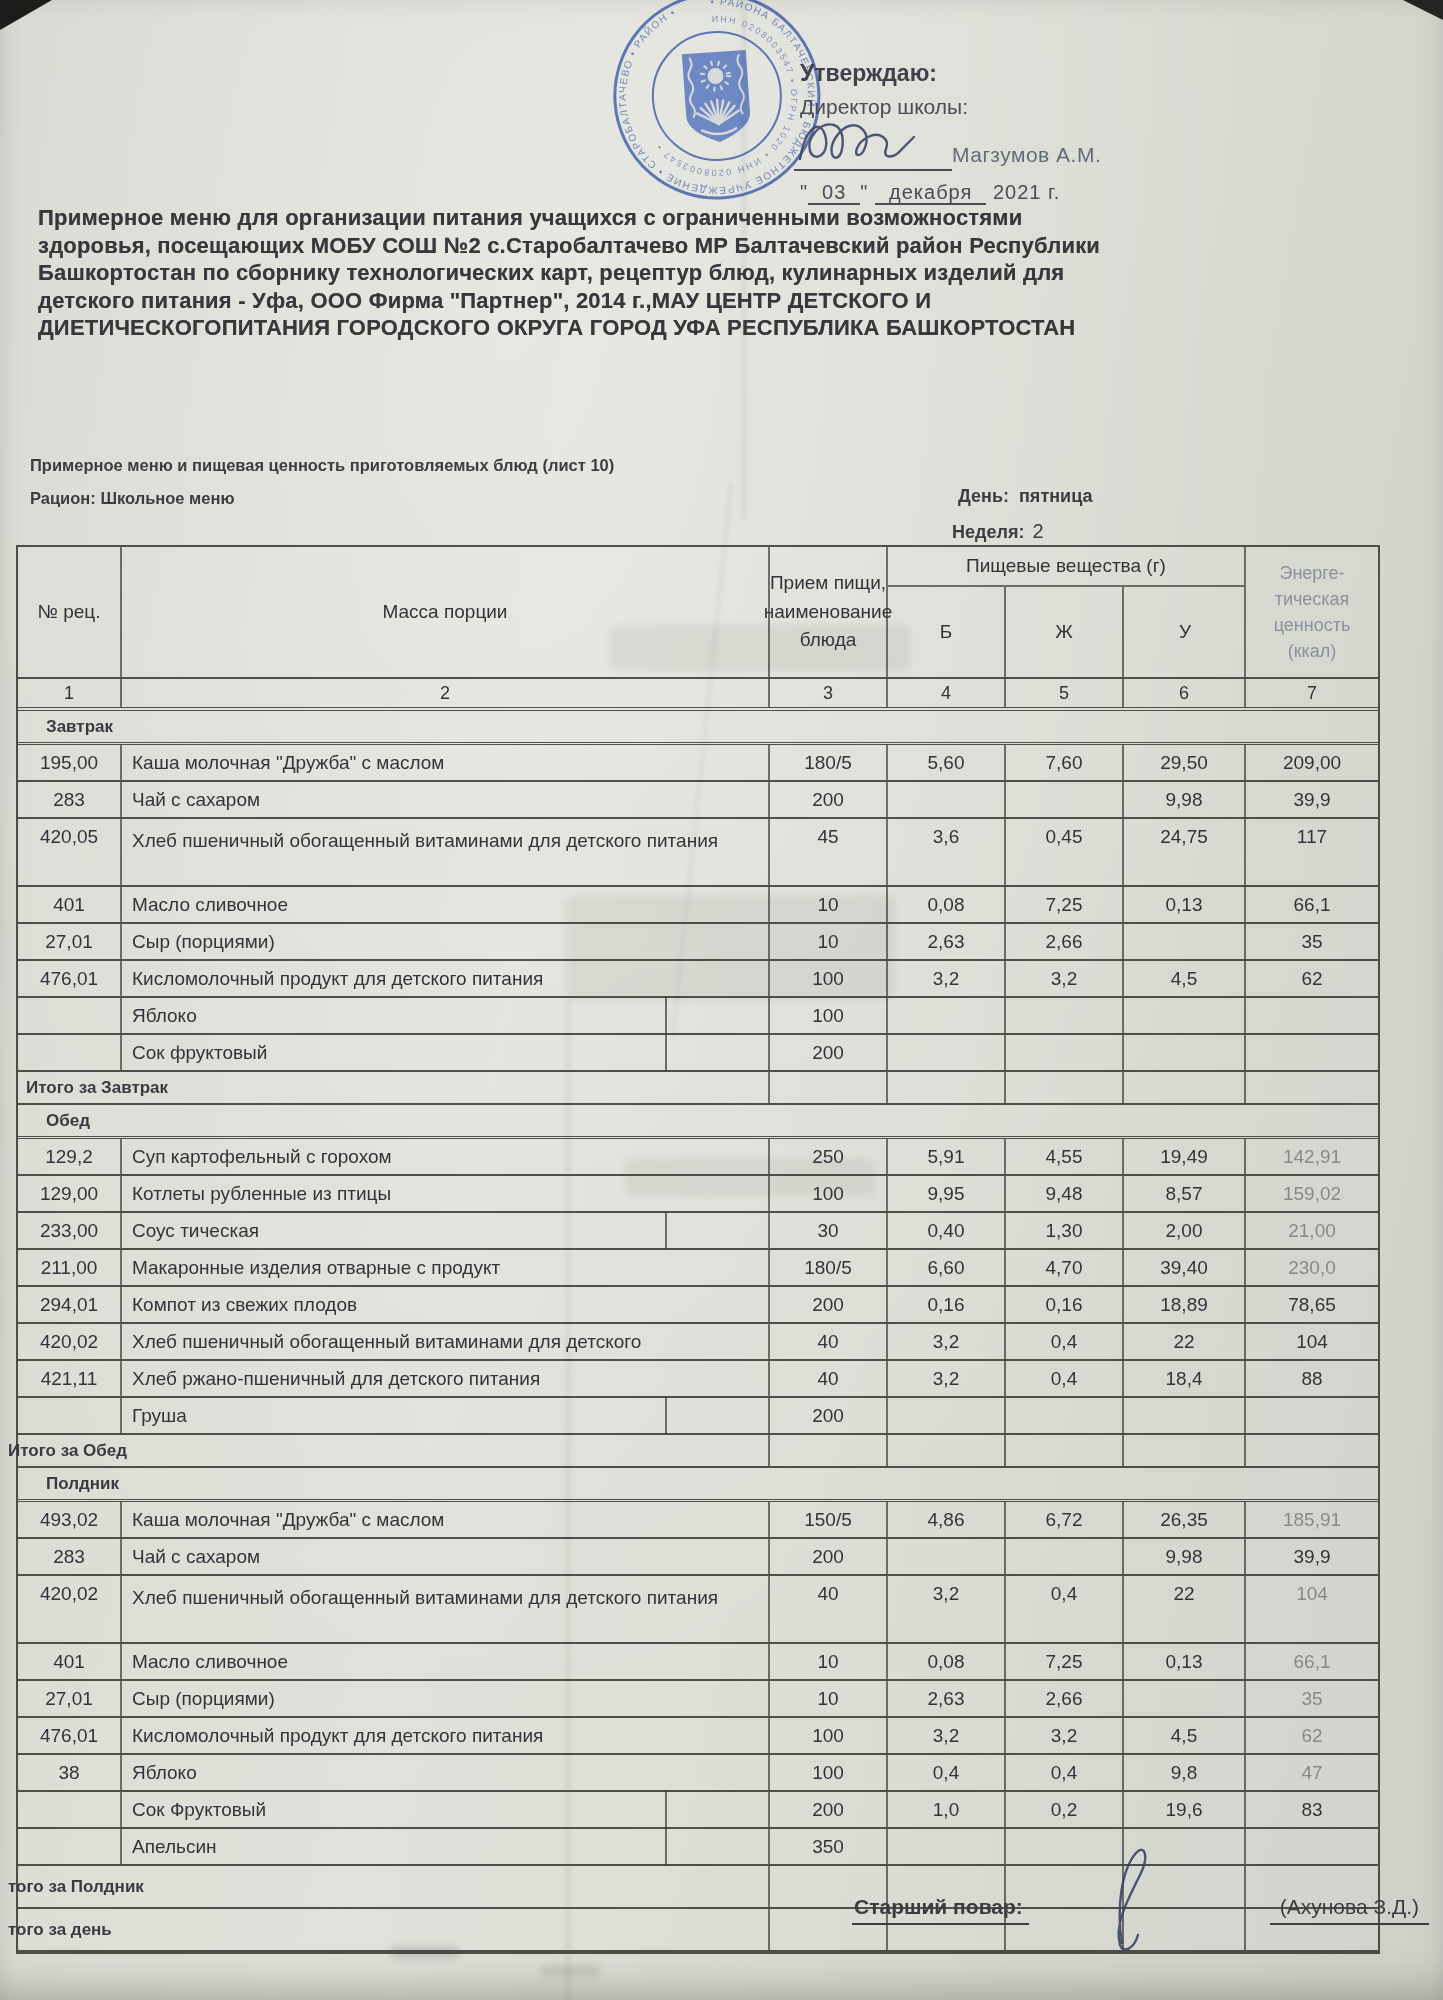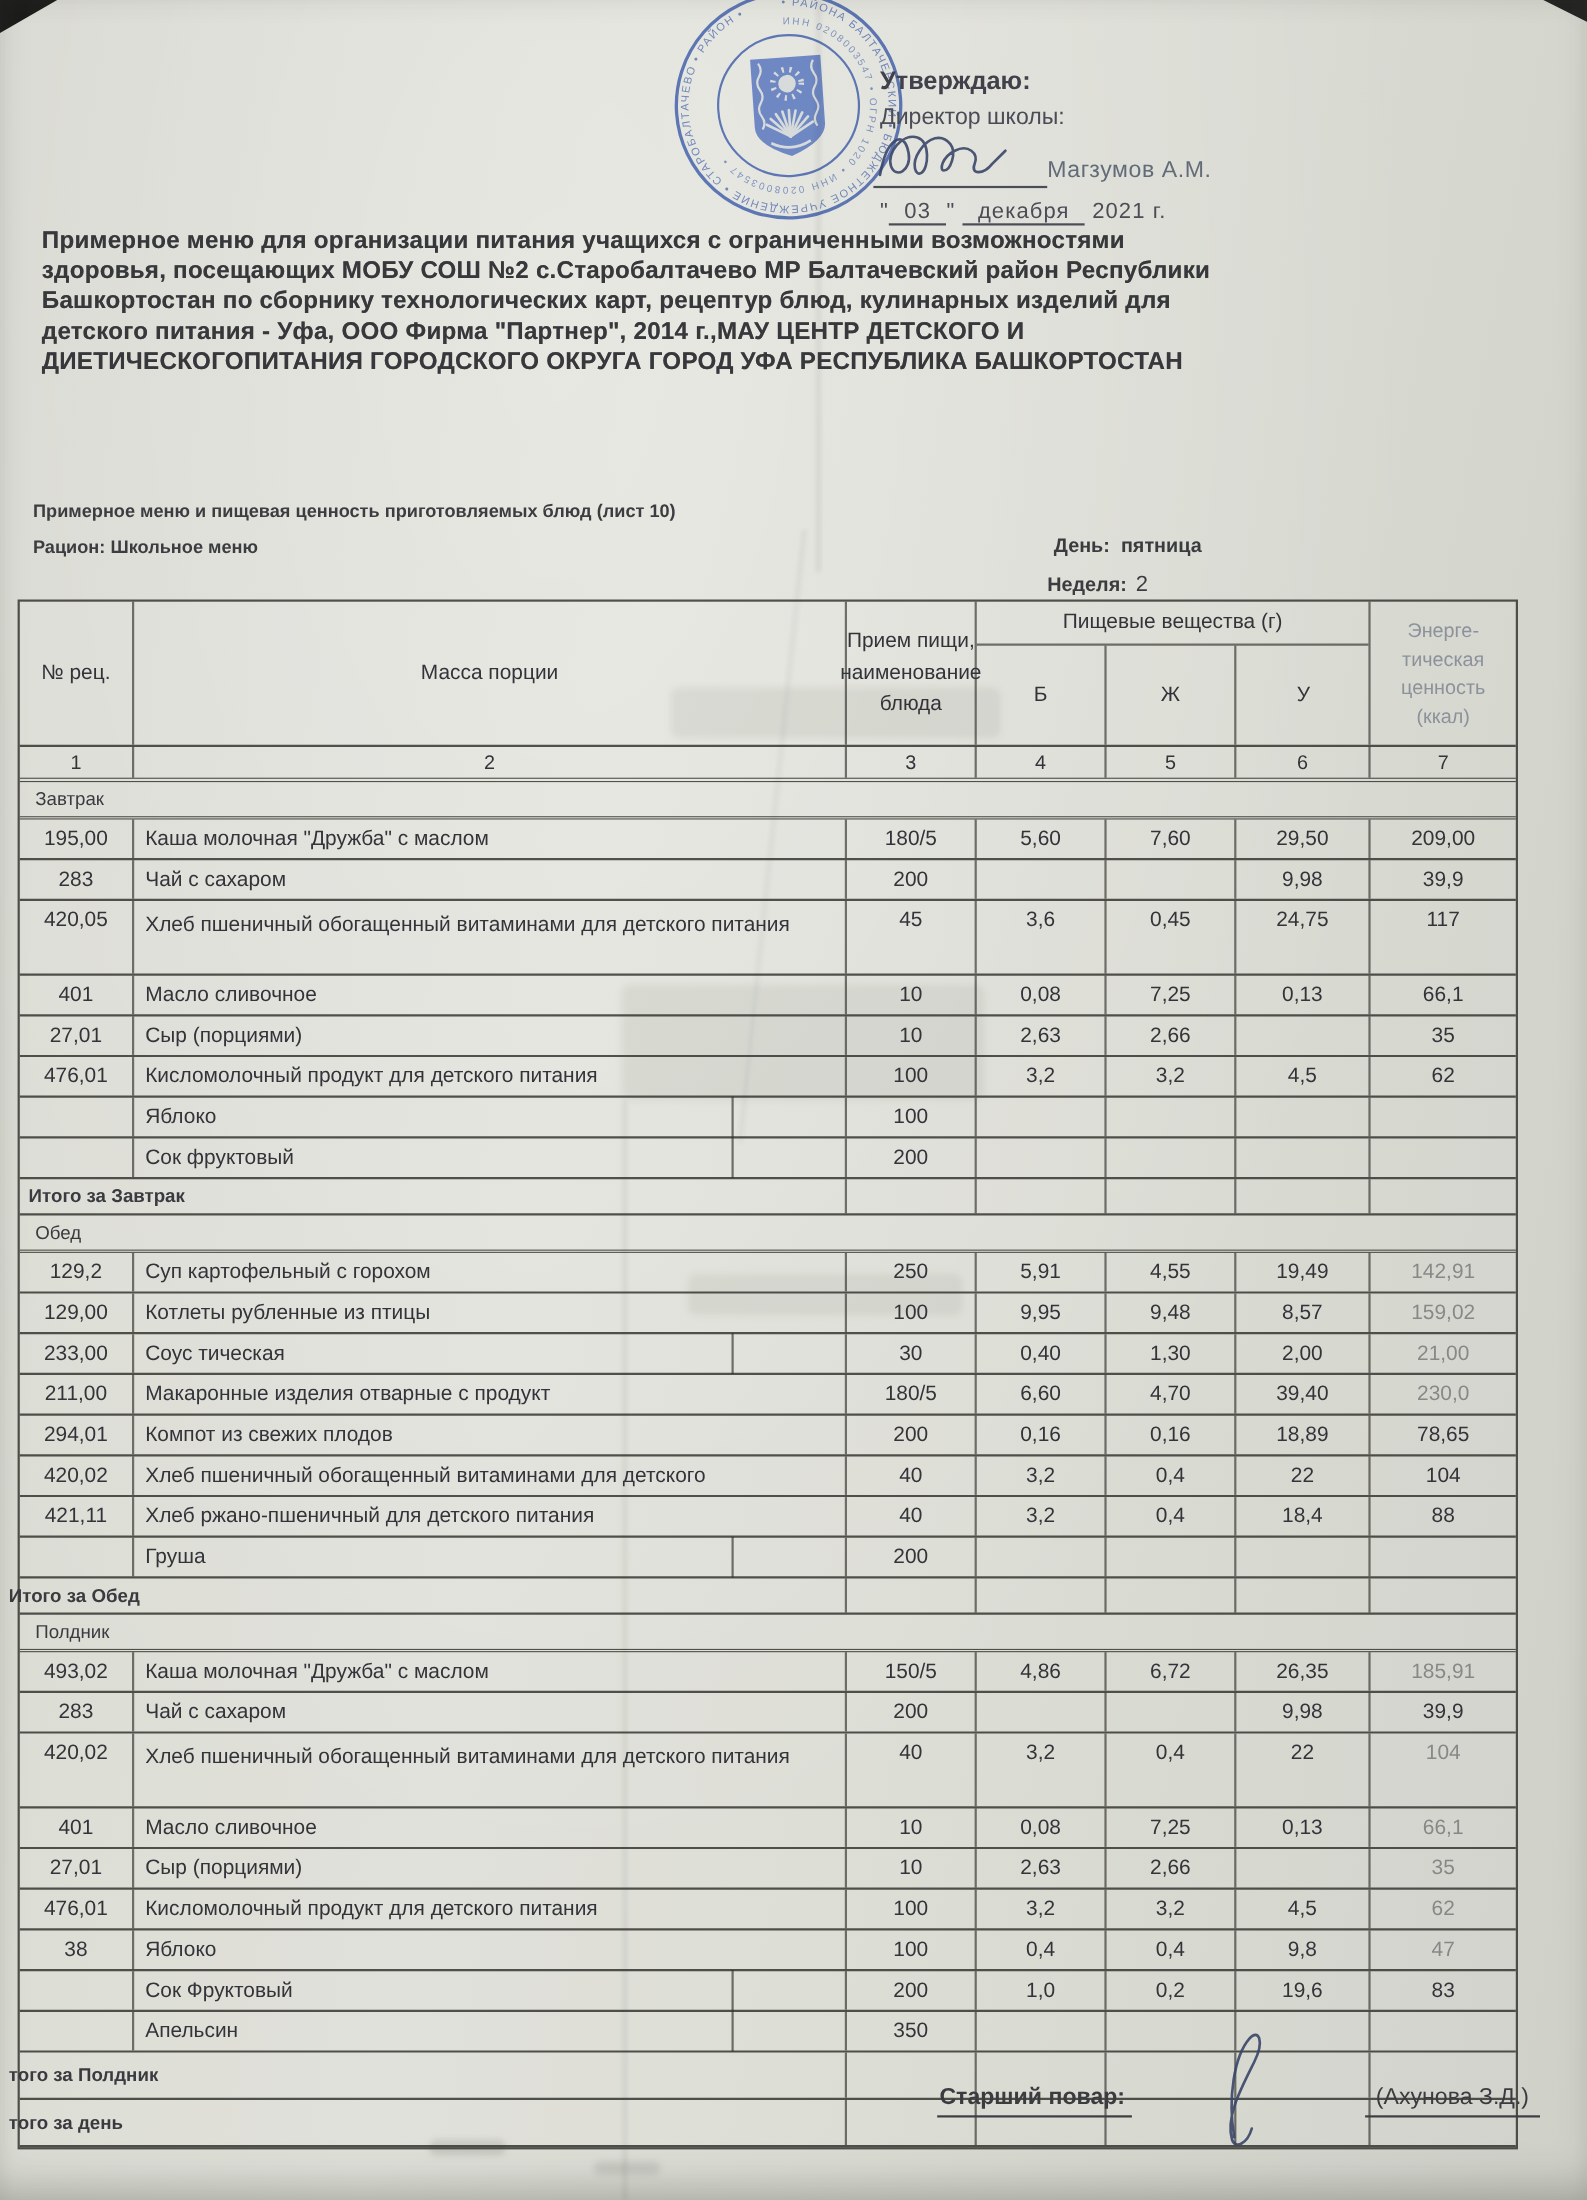--- a/index.html
+++ b/index.html
@@ -80,37 +80,37 @@
   .h-nutr-title{height:38px;display:flex;align-items:center;justify-content:center;
     border-bottom:2px solid var(--vline);}
   .h-bju{flex:1;display:grid;grid-template-columns:118px 118px 122px;}
   .h-bju div{border-right:2px solid var(--vline);display:flex;align-items:center;justify-content:center;}
   .h-bju div:last-child{border-right:none;}
   .h-energy{color:#8c929c;font-size:18px;line-height:1.45;}
   .r-nums{height:28px;font-size:18px;border-bottom:4px double var(--line);}
   .r-nums .cell{padding:0;}
   
   .r-section{height:31px;border-bottom:3px double var(--line);}
-  .r-section .cell{justify-content:flex-start;padding-left:14px;font-weight:normal;font-size:17px;color:#3a3b40;}
+  .r-section .cell{justify-content:flex-start;padding-left:28px;font-weight:bold;font-size:17px;color:#3a3b40;}
   .r-item{min-height:35px;}
   .r-item.tall{min-height:66px;}
   .r-item.tall .cell{align-items:flex-start;padding-top:7px;}
   .r-total{height:31px;}
   .r-total.big{height:41px;}
   .r-total .t-label{grid-column:1 / span 2;border-right:2px solid var(--vline);
     display:flex;align-items:center;padding-left:8px;font-weight:bold;font-size:17px;color:#3a3b40;}
   .r-total.cut .t-label{padding-left:0;text-indent:-10px;}
   .split .split-line{position:absolute;left:84%;top:-1px;bottom:-1px;border-left:2px solid var(--vline);}
   .split-line{display:none;}
   .split .split-line{display:block;}
   .faded{opacity:.48;}
   .c-val{font-variant-numeric:tabular-nums;}
 
   
-  .footer-sign{position:absolute;left:852px;top:1895px;display:flex;align-items:center;}
+  .footer-sign{position:absolute;left:852px;top:1895px;display:flex;align-items:center;gap:29px;}
   .chef-label{font-size:21px;font-weight:bold;color:#3b3c40;border-bottom:2px solid #3d3e42;padding:0 6px 4px 2px;}
   .chef-name{font-size:21px;color:#3b3c40;border-bottom:2px solid #3d3e42;padding:0 10px 4px 10px;margin-left:212px;}
   .chef-sig{position:absolute;left:218px;top:-52px;}
 </style>
 </head>
 <body>
 
 <div class="page">
 
   <div class="corner-tl"></div>

